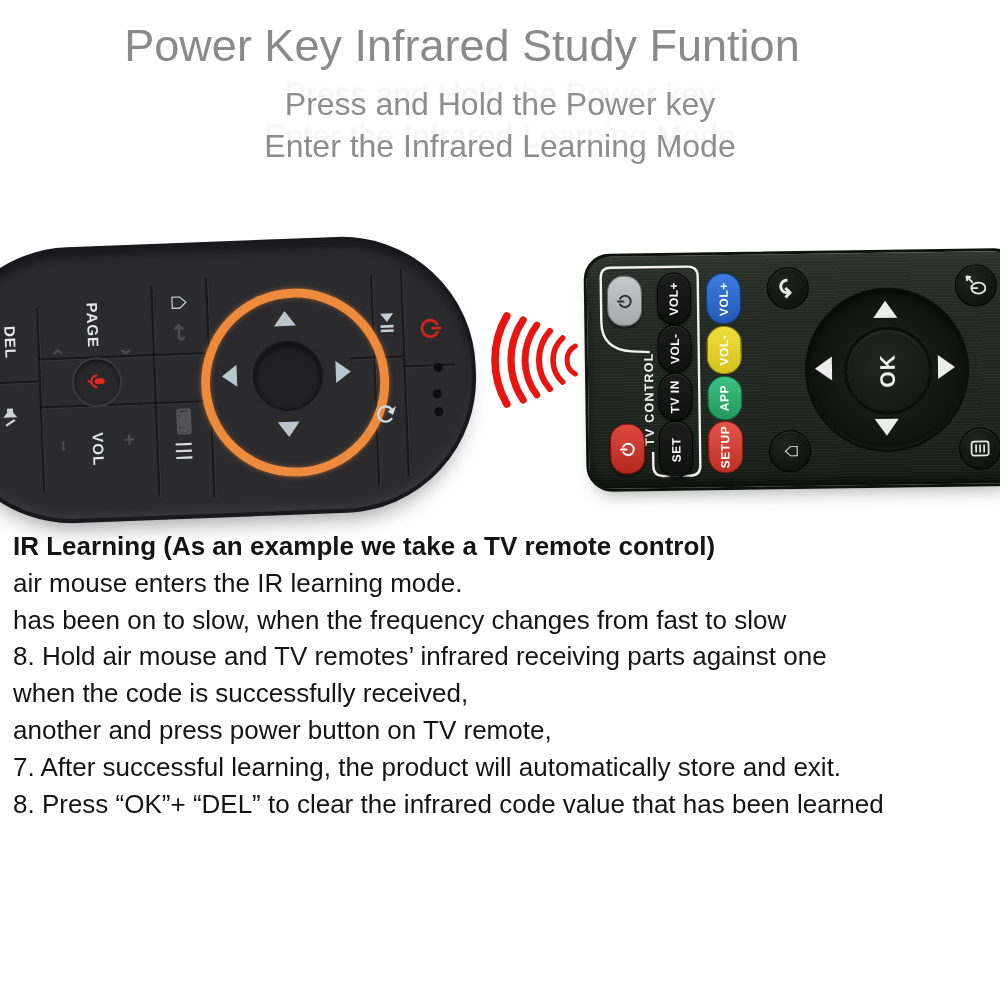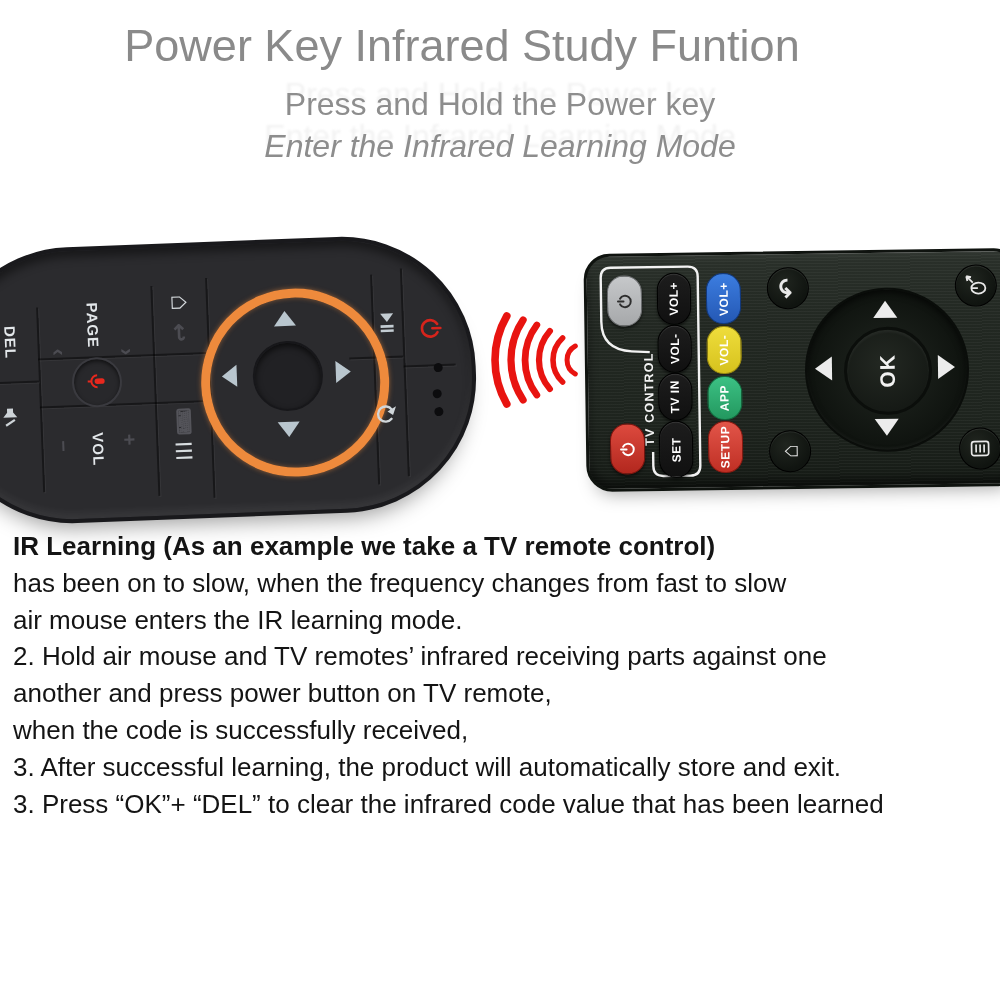--- a/index.html
+++ b/index.html
@@ -4,21 +4,21 @@
 <style>
   html,body{margin:0;padding:0;background:#ffffff;}
   .page{position:relative;width:1000px;height:1000px;background:#fff;overflow:hidden;
         font-family:"Liberation Sans", sans-serif;}
 
   
   .title{position:absolute;top:20px;left:0;width:924px;text-align:center;
          font-size:45px;font-weight:400;color:#8a8a8a;letter-spacing:0px;white-space:nowrap;}
   .subtitle{position:absolute;left:0;width:1000px;text-align:center;
             font-size:32px;color:#8d8d8d;white-space:nowrap;}
-  .sub1{top:86px;} .sub2{top:128px;font-style:italic;}
+  .sub1{top:86px;} .sub2{top:128px;}
   .echo{opacity:.11;filter:blur(1px);}
   .echo1{top:76px;} .echo2{top:118px;}
 
   
   .instructions{position:absolute;left:13px;top:528px;width:987px;color:#141414;
                 font-size:26px;line-height:36.8px;white-space:nowrap;}
   .instructions .head{font-weight:700;}
 
   
   .air-mouse{position:absolute;left:-62px;top:242px;width:530px;height:268px;
@@ -251,22 +251,22 @@
     <div class="tri tv-tri-down"></div>
     <div class="tri tv-tri-left"></div>
     <div class="tri tv-tri-right"></div>
     <div class="tv-ok">
       <span class="lbl">OK</span>
     </div>
   </div>
 
   <div class="instructions">
     <div class="head">IR Learning (As an example we take a TV remote control)</div>
+    <div>air mouse enters the IR learning mode.</div>
     <div>has been on to slow, when the frequency changes from fast to slow</div>
-    <div>air mouse enters the IR learning mode.</div>
-    <div>2. Hold air mouse and TV remotes’ infrared receiving parts against one</div>
+    <div>8. Hold air mouse and TV remotes’ infrared receiving parts against one</div>
+    <div>when the code is successfully received,</div>
     <div>another and press power button on TV remote,</div>
-    <div>when the code is successfully received,</div>
-    <div>3. After successful learning, the product will automatically store and exit.</div>
-    <div>3. Press “OK”+ “DEL” to clear the infrared code value that has been learned</div>
+    <div>7. After successful learning, the product will automatically store and exit.</div>
+    <div>8. Press “OK”+ “DEL” to clear the infrared code value that has been learned</div>
   </div>
 
 </div>
 
 </body></html>

